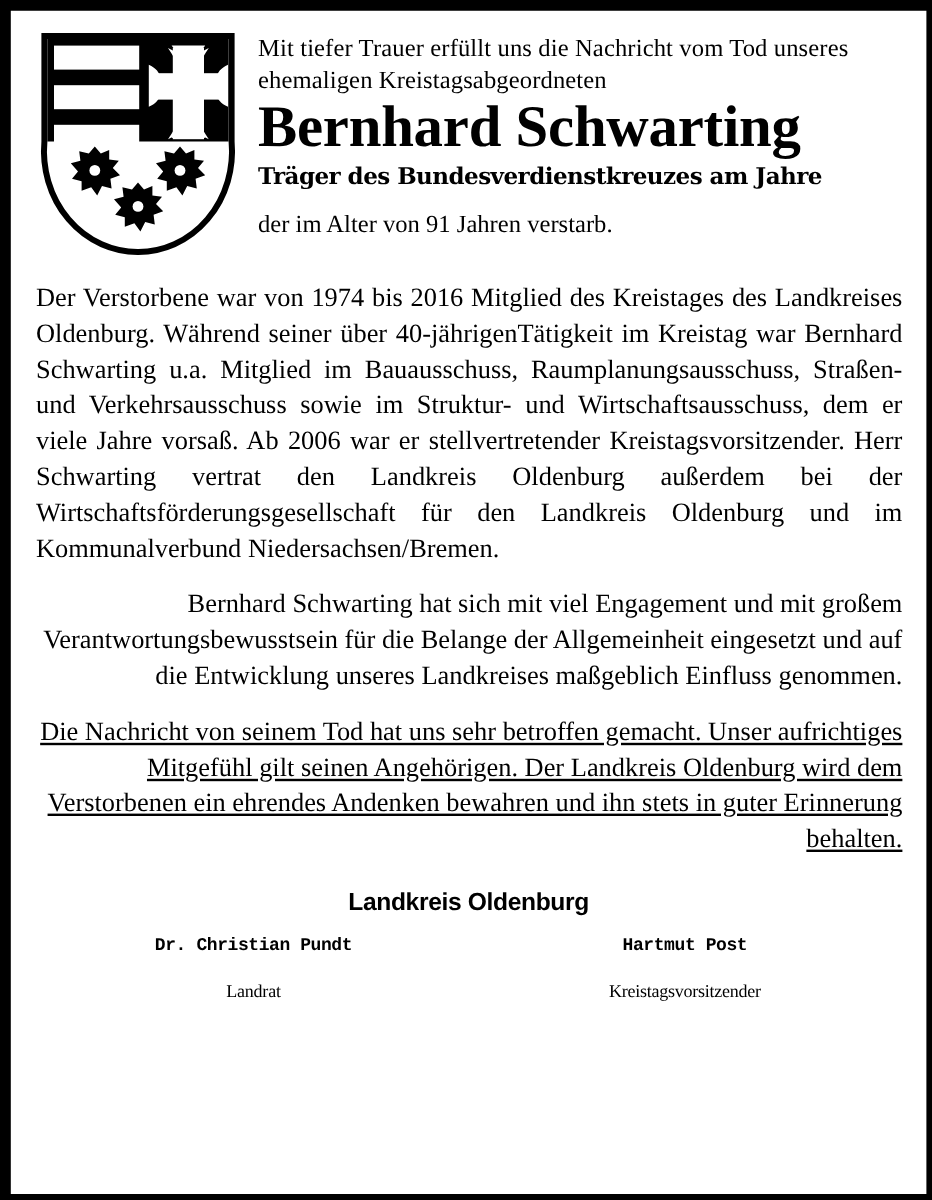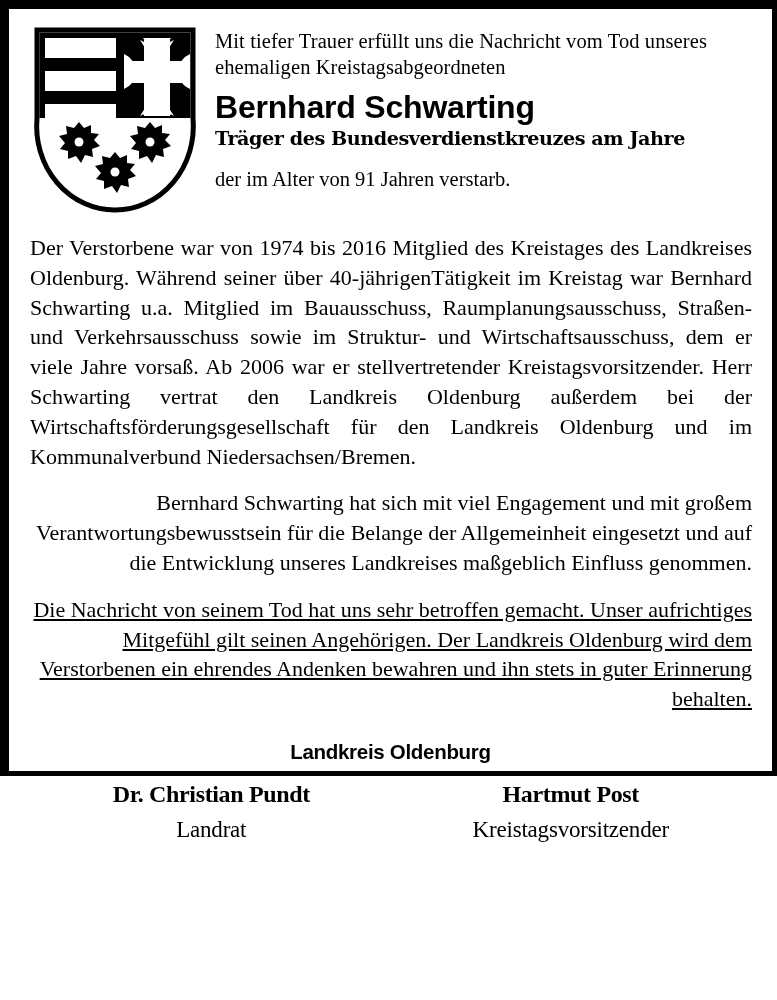--- a/index.html
+++ b/index.html
@@ -12,21 +12,21 @@
     height: 1000px;
     overflow: hidden;
     font-family: "Liberation Serif", "DejaVu Serif", serif;
     color: #000000;
   }
 
   
   .notice {
     box-sizing: border-box;
     width: 777px;
-    height: 776px;
+    height: 1000px;
     background: #ffffff;
     border-top: 9px solid #000000;
     border-left: 9px solid #000000;
     border-right: 5px solid #000000;
     border-bottom: 5px solid #000000;
     padding: 11px 12px 6px 12px;
     position: relative;
   }
 
   
@@ -54,26 +54,26 @@
     min-width: 0;
   }
 
   .intro {
     font-size: 20.5px;
     line-height: 1.28;
     letter-spacing: 0.1px;
   }
 
   .deceased-name {
-    font-family: Liberation Sans, sans-serif;
-    font-weight: bold;
-    font-size: 32px;
+    font-family: Liberation Serif, serif;
+    font-weight: bold;
+    font-size: 49px;
     line-height: 1.07;
     letter-spacing: -0.2px;
-    margin-top: 10px;
+    margin-top: 0;
     white-space: nowrap;
   }
 
   .honour {
     font-family: "DejaVu Serif", "Liberation Serif", serif;
     font-weight: bold;
     font-size: 19.2px;
     line-height: 1.15;
     letter-spacing: -0.45px;
     margin-top: 3px;
@@ -118,31 +118,31 @@
 
   .signers {
     display: flex;
     margin-top: 16px;
   }
   .signer {
     flex: 1 1 50%;
     text-align: center;
   }
   .signer-name {
-    font-family: Liberation Serif, serif;
-    font-weight: bold;
-    font-size: 24px;
+    font-family: Liberation Mono, monospace;
+    font-weight: bold;
+    font-size: 15px;
     letter-spacing: -0.35px;
     line-height: 1.2;
   }
   .signer-role {
     font-family: "Liberation Serif", "DejaVu Serif", serif;
-    font-size: 23px;
+    font-size: 15px;
     line-height: 1.2;
-    margin-top: 7px;
+    margin-top: 20px;
     letter-spacing: -0.2px;
   }
   .signer.left  .signer-name { transform: translateX(1px); }
   .signer.left  .signer-role { transform: translateX(1px); }
 </style>
 </head>
 <body>
 
 <div class="notice">
 

